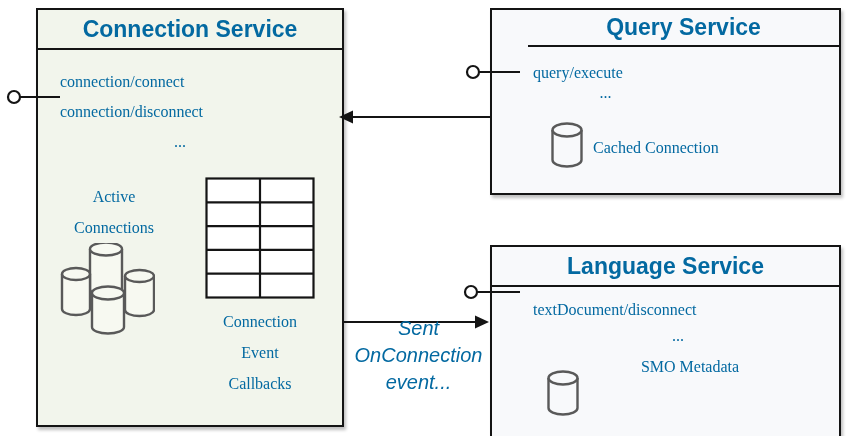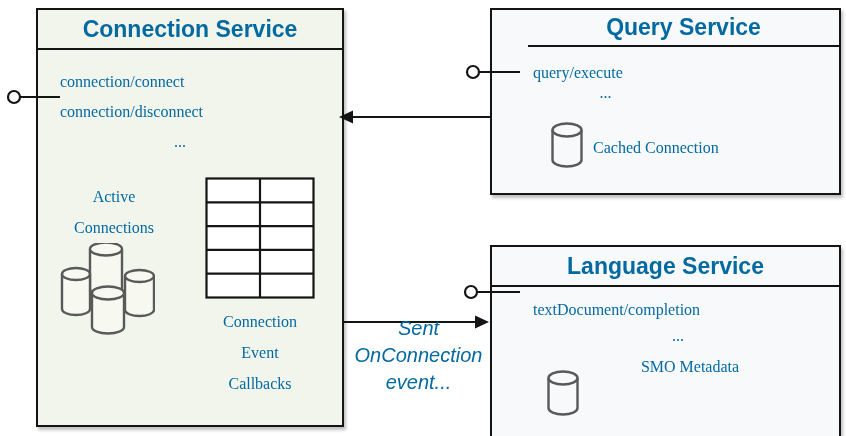--- a/index.html
+++ b/index.html
@@ -92,21 +92,21 @@
     </svg>
 
     <div class="abs body-text" style="left:101px;top:123px;">Cached Connection</div>
   </div>
 
   <div class="svc-box white" style="left:490px;top:245px;width:351px;height:197px;">
     <div class="svc-header" style="height:38px;line-height:38px;">
       <span>Language Service</span>
     </div>
 
-    <div class="abs body-text" style="left:41px;top:48px;">textDocument/completion</div>
+    <div class="abs body-text" style="left:41px;top:48px;">textDocument/disconnect</div>
     <div class="abs body-text center" style="left:41px;top:74px;width:290px;">...</div>
 
     <svg class="abs" style="left:55px;top:123px;" width="32" height="46" viewBox="0 0 32 46">
       <g stroke="#595959" stroke-width="2.4" fill="#f8f9fb">
         <path d="M1.5 8 v30 a14.5 6.5 0 0 0 29 0 v-30"></path>
         <ellipse cx="16" cy="8" rx="14.5" ry="6.5"></ellipse>
       </g>
     </svg>
 
     <div class="abs body-text lh31 center" style="left:92px;top:104px;width:212px;">

